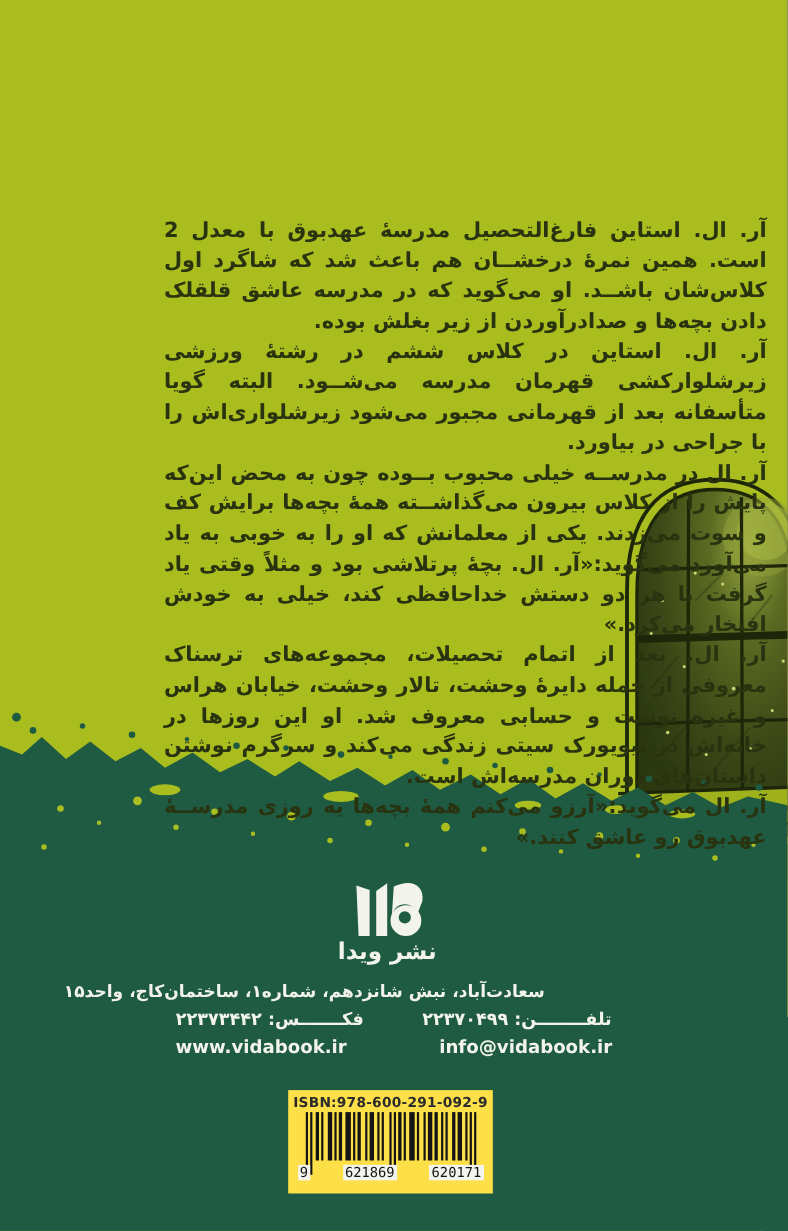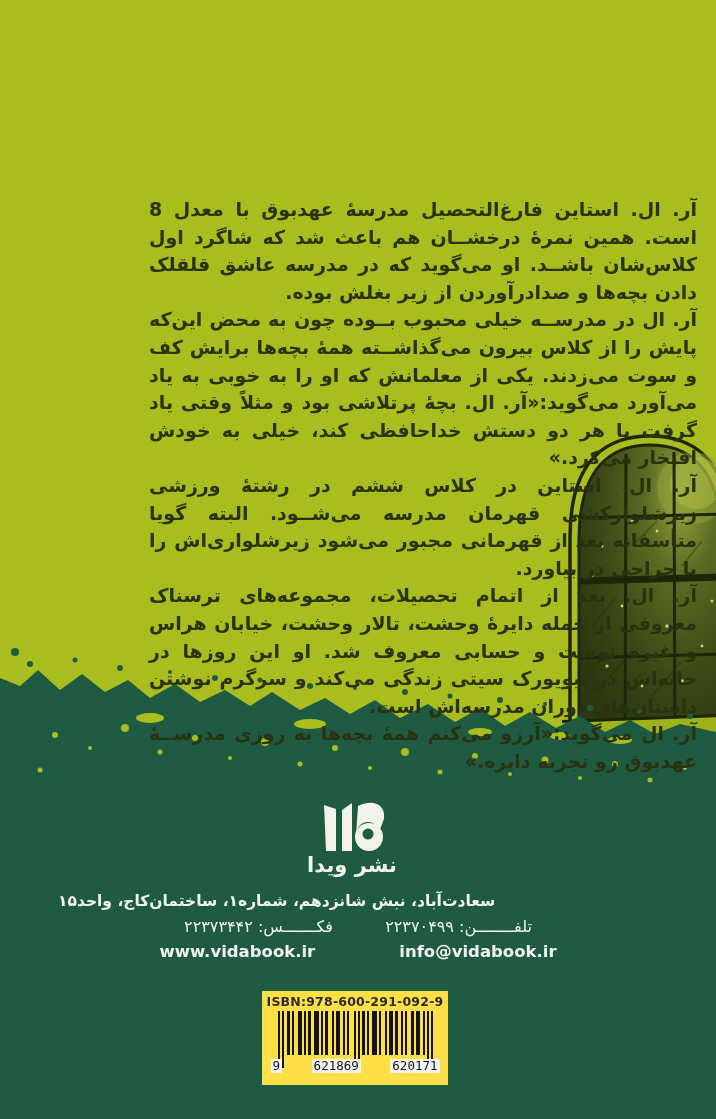--- a/index.html
+++ b/index.html
@@ -26,21 +26,21 @@
   .window-svg{position:absolute;left:562px;top:426px;z-index:1;}
   .splat-svg{position:absolute;left:0;top:640px;z-index:2;}
   .dark-section{position:absolute;left:0;top:768px;width:716px;height:351px;background:var(--dark-green);z-index:1;}
   .dark-content{position:absolute;left:0;top:0;width:716px;height:1119px;z-index:4;pointer-events:none;padding-left:20px;}
   .logo-mark{position:absolute;left:314px;top:797px;}
   .publisher-name{position:absolute;left:252px;top:853px;width:200px;text-align:center;
     direction:rtl;font-size:21px;font-weight:bold;color:var(--white);}
   .address-line{position:absolute;left:58px;top:892px;width:600px;text-align:left;direction:rtl;
     font-size:15.5px;font-weight:bold;color:var(--white);}
   .telfax-line{position:absolute;left:58px;top:917px;width:600px;text-align:center;direction:rtl;
-    font-size:16px;font-weight:normal;color:var(--white);}
+    font-size:16px;font-weight:bold;color:var(--white);}
   .telfax-gap{display:inline-block;width:42px;}
   .num{letter-spacing:1px;}
   .sites-line{position:absolute;left:58px;top:942px;width:600px;display:flex;justify-content:center;
     gap:84px;direction:ltr;font-size:16.5px;font-weight:bold;color:var(--white);}
   .barcode-box{
     position:absolute;left:262px;top:991px;width:186px;height:94px;background:#fde047;
     display:flex;flex-direction:column;align-items:center;padding-top:3px;box-sizing:border-box;
   }
   .isbn-label{font-size:12.5px;font-weight:bold;color:#2b2b2b;letter-spacing:.2px;white-space:nowrap;}
   .bars{position:relative;margin-top:2px;height:60px;display:flex;align-items:flex-start;}
@@ -159,25 +159,25 @@
         <circle cx="650" cy="140" r="2.5"></circle>
       <circle cx="685" cy="128" r="2"></circle>
         <circle cx="40" cy="130" r="2.5"></circle>
     </g>
   </svg>
 
   <div class="dark-section"></div>
 
 
   <div class="body-text">
-      <p>آر. ال. استاین فارغ‌التحصیل مدرسهٔ عهدبوق با معدل 8 است. همین نمرهٔ درخشــان هم باعث شد که شاگرد اول کلاس‌شان باشــد. او می‌گوید که در مدرسه عاشق قلقلک دادن بچه‌ها و صدادرآوردن از زیر بغلش بوده.</p>
+      <p>آر. ال. استاین فارغ‌التحصیل مدرسهٔ عهدبوق با معدل 2 است. همین نمرهٔ درخشــان هم باعث شد که شاگرد اول کلاس‌شان باشــد. او می‌گوید که در مدرسه عاشق قلقلک دادن بچه‌ها و صدادرآوردن از زیر بغلش بوده.</p>
+      <p>آر. ال. استاین در کلاس ششم در رشتهٔ ورزشی زیرشلوارکشی قهرمان مدرسه می‌شــود. البته گویا متأسفانه بعد از قهرمانی مجبور می‌شود زیرشلواری‌اش را با جراحی در بیاورد.</p>
       <p>آر. ال در مدرســه خیلی محبوب بــوده چون به محض این‌که پایش را از کلاس بیرون می‌گذاشــته همهٔ بچه‌ها برایش کف و سوت می‌زدند. یکی از معلمانش که او را به خوبی به یاد می‌آورد می‌گوید:«آر. ال. بچهٔ پرتلاشی بود و مثلاً وقتی یاد گرفت با هر دو دستش خداحافظی کند، خیلی به خودش افتخار می‌کرد.»</p>
-      <p>آر. ال. استاین در کلاس ششم در رشتهٔ ورزشی زیرشلوارکشی قهرمان مدرسه می‌شــود. البته گویا متأسفانه بعد از قهرمانی مجبور می‌شود زیرشلواری‌اش را با جراحی در بیاورد.</p>
       <p>آر. ال. بعد از اتمام تحصیلات، مجموعه‌های ترسناک معروفی از جمله دایرهٔ وحشت، تالار وحشت، خیابان هراس و غیره نوشت و حسابی معروف شد. او این روزها در خانه‌اش در نیویورک سیتی زندگی می‌کند و سرگرم نوشتن داستان‌های دوران مدرسه‌اش است.</p>
-      <p>آر. ال می‌گوید:«آرزو می‌کنم همهٔ بچه‌ها یه روزی مدرســهٔ عهدبوق رو تجربه دایره.»</p>
+      <p>آر. ال می‌گوید:«آرزو می‌کنم همهٔ بچه‌ها یه روزی مدرســهٔ عهدبوق رو عاشق کنند.»</p>
     </div>
 
   <div class="dark-content">
 
     <svg class="logo-mark" width="76" height="62" viewBox="0 0 76 62" aria-hidden="true">
       <g fill="var(--white,#f2f3ea)">
         <path d="M10,8 L22,12 L22,54 L12,54 Z"></path>
         <path d="M28,13 L38,6 L38,54 L28,54 Z"></path>
         <path d="M44,9 C60,1 72,8 70,22 L65,35 C63,29 60,25 54,25 C47,25 43,30 42,38 Z"></path>
         <circle cx="55" cy="40" r="14"></circle>

